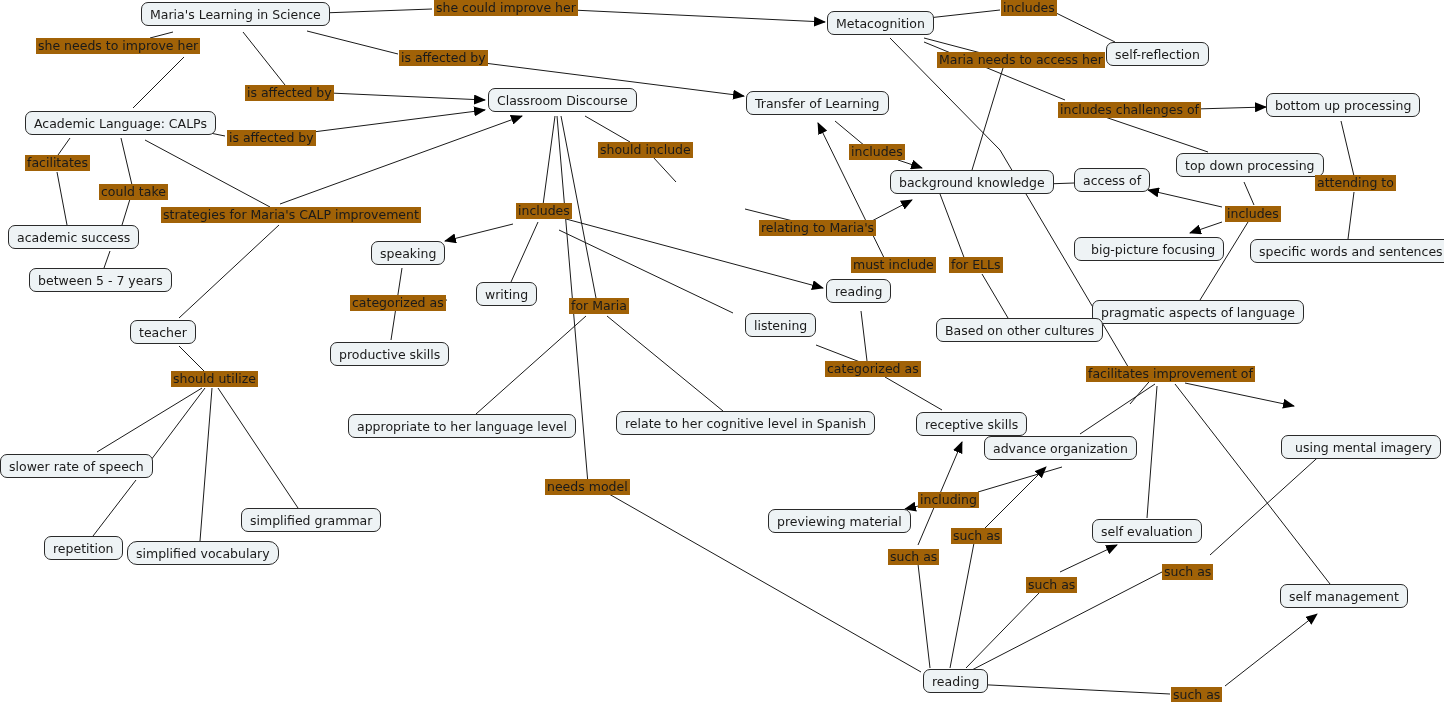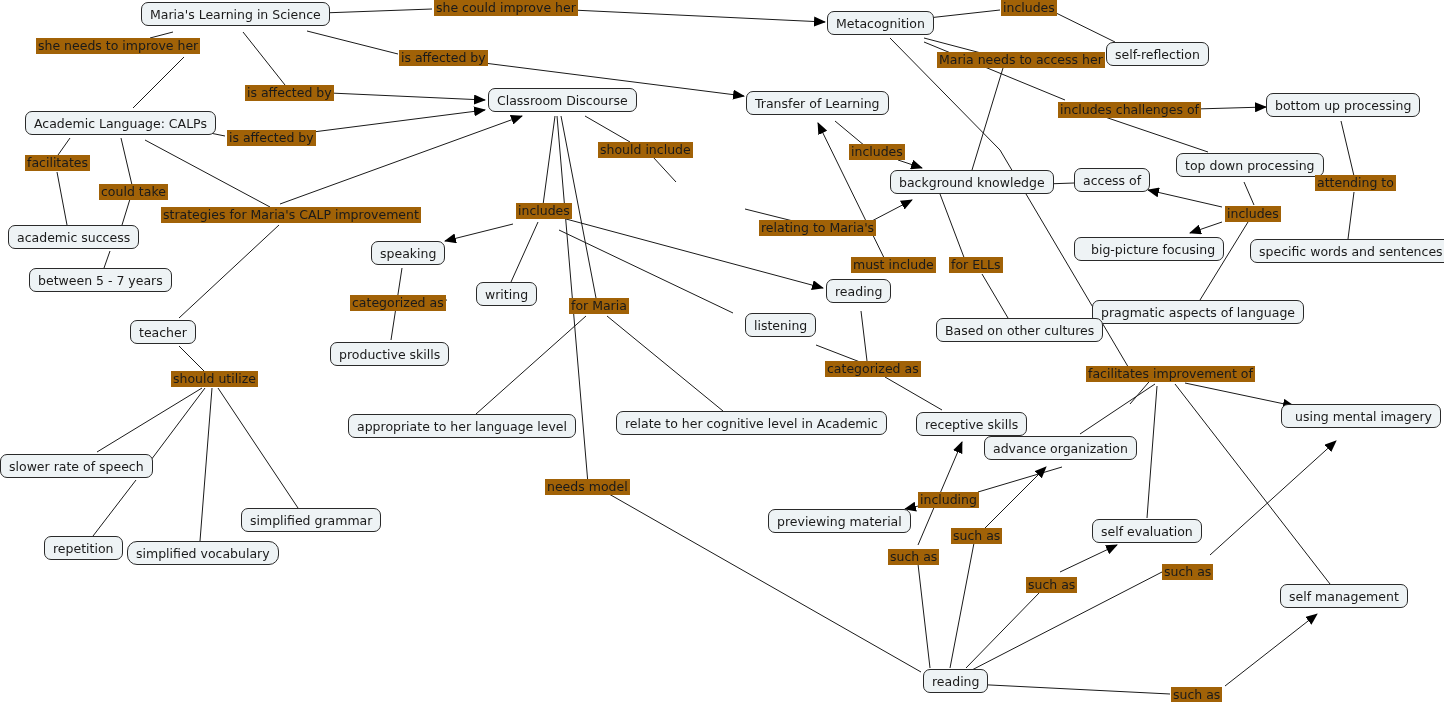--- a/index.html
+++ b/index.html
@@ -126,22 +126,22 @@
   <div class="node" style="left:29px;top:268px;">between 5 - 7 years</div>
   <div class="node" style="left:476px;top:282px;">writing</div>
   <div class="node" style="left:826px;top:279px;">reading</div>
   <div class="node" style="left:1092px;top:300px;">pragmatic aspects of language</div>
   <div class="node" style="left:130px;top:320px;">teacher</div>
   <div class="node" style="left:745px;top:313px;">listening</div>
   <div class="node" style="left:936px;top:318px;">Based on other cultures</div>
   <div class="node" style="left:330px;top:342px;">productive skills</div>
   <div class="node" style="left:916px;top:412px;">receptive skills</div>
   <div class="node" style="left:348px;top:414px;">appropriate to her language level</div>
-  <div class="node" style="left:616px;top:411px;">relate to her cognitive level in Academic</div>
-  <div class="node" style="left:1281px;top:404px;padding-left:13px;">using mental imagery</div>
+  <div class="node" style="left:616px;top:411px;">relate to her cognitive level in Spanish</div>
+  <div class="node" style="left:1281px;top:435px;padding-left:13px;">using mental imagery</div>
   <div class="node" style="left:984px;top:436px;">advance organization</div>
   <div class="node" style="left:0px;top:454px;">slower rate of speech</div>
   <div class="node" style="left:241px;top:508px;">simplified grammar</div>
   <div class="node" style="left:768px;top:509px;">previewing material</div>
   <div class="node" style="left:1092px;top:519px;">self evaluation</div>
   <div class="node" style="left:44px;top:536px;">repetition</div>
   <div class="node" style="left:127px;top:541px;border-radius:10px;">simplified vocabulary</div>
   <div class="node" style="left:1280px;top:584px;">self management</div>
   <div class="node" style="left:923px;top:669px;">reading</div>
 

